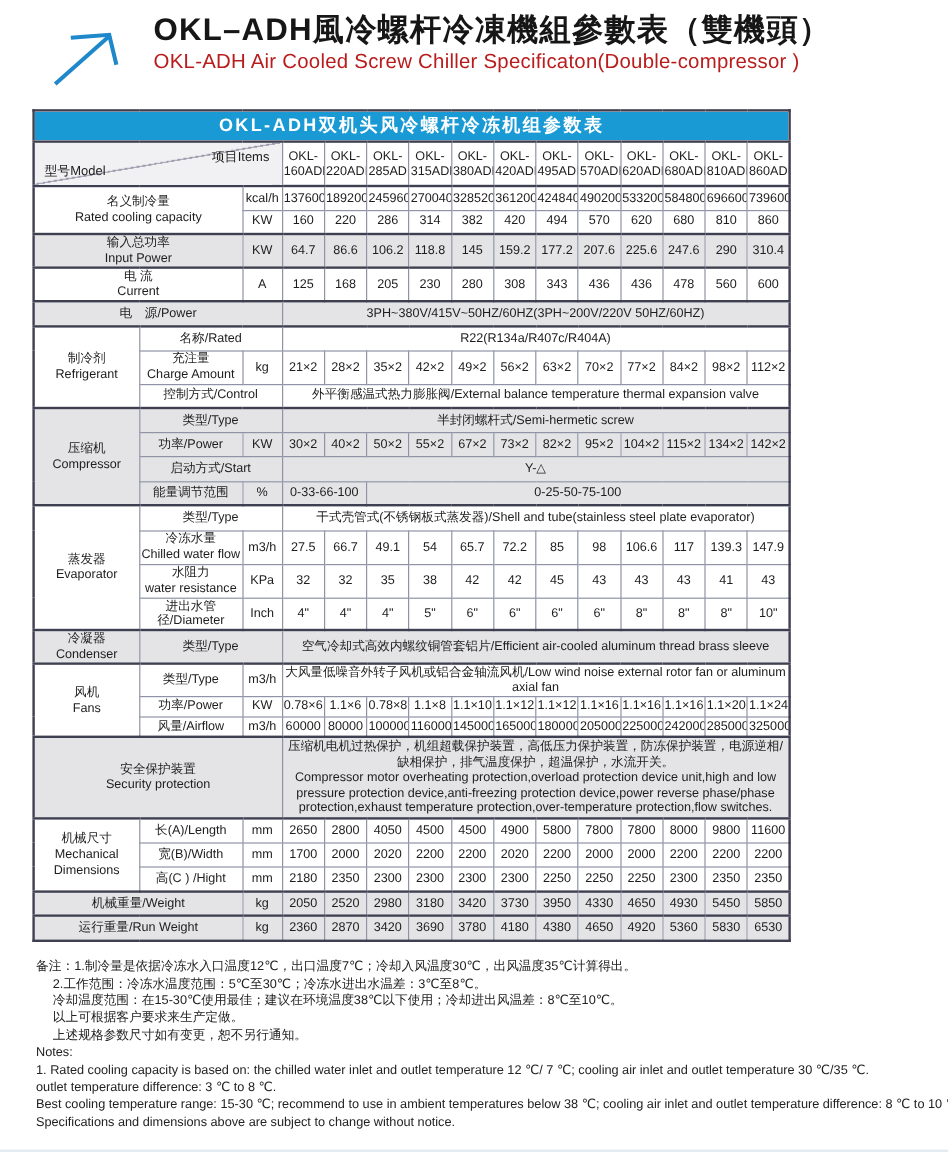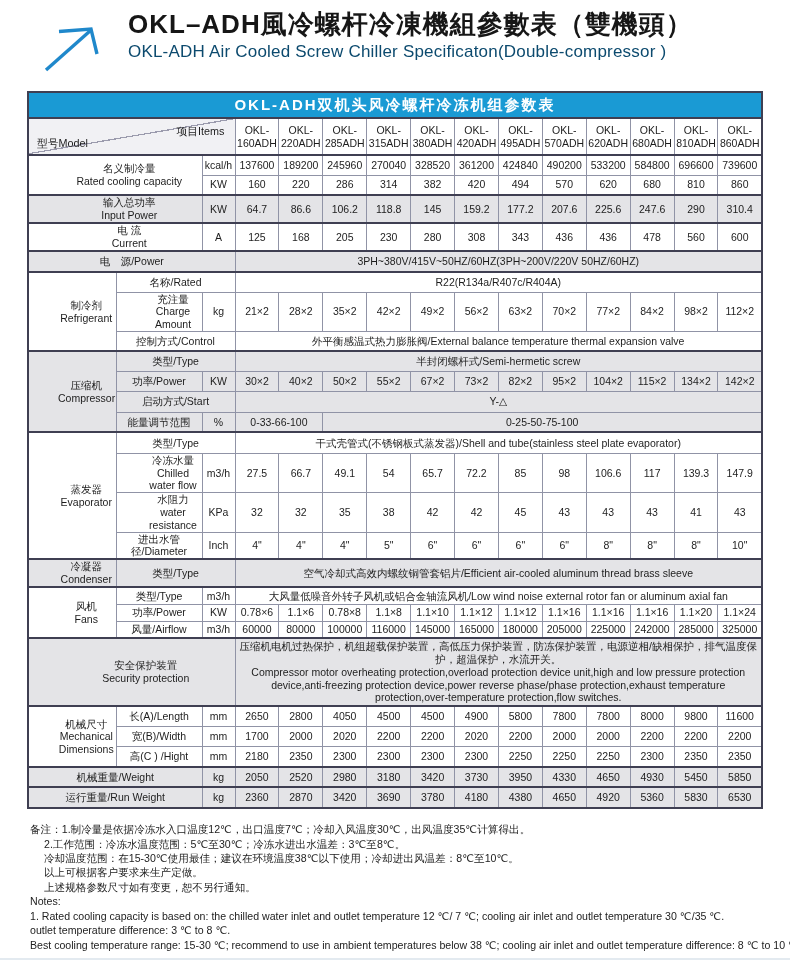--- a/index.html
+++ b/index.html
@@ -5,38 +5,38 @@
   html,body{margin:0;padding:0;}
   body{
     width:790px;height:963px;background:#ffffff;position:relative;overflow:hidden;
     font-family:"Liberation Sans","DejaVu Sans",sans-serif;color:#1d1d1d;
   }
   
   .hdr{display:flex;align-items:flex-start;padding:10px 0 0 38px;}
   .hdr .arrow{flex:0 0 auto;margin-top:6px;}
   .hdr .titles{margin-left:14px;}
   .title-zh{font-size:26px;font-weight:bold;color:#161616;letter-spacing:1px;line-height:1.15;}
-  .title-en{font-size:17px;color:#0c4a6e;margin-top:2px;letter-spacing:0.2px;}
+  .title-en{font-size:17px;color:#b91c1c;margin-top:2px;letter-spacing:0.2px;}
   
   table.spec{
-    border-collapse:collapse;table-layout:fixed;width:736px;margin:13px 0 4px 27px;
+    border-collapse:collapse;table-layout:fixed;width:632px;margin:13px 0 4px 27px;
     border:2px solid #3f3f52;
   }
   .spec th,.spec td{
     border:1px solid #9093a6;padding:0 1px;text-align:center;vertical-align:middle;
     font-weight:normal;font-size:10.5px;line-height:1.22;overflow:hidden;color:#1d1d1d;
   }
   tr.sep > th, tr.sep > td{border-top:2px solid #3f3f52;}
   tr.bg-g > th, tr.bg-g > td{background:#e4e4e7;}
   tr.bg-w > th, tr.bg-w > td{background:#ffffff;}
   tr.banner-row > td{
     background:#1a9ad4;color:#ffffff;font-size:15px;font-weight:bold;height:24px;
     letter-spacing:2px;border:1px solid #1a9ad4;
   }
-  .lbl2 span{display:block;padding-left:28px;}
+  .lbl2 span{display:block;}
   .model-cell{white-space:pre-line;font-size:10.6px;line-height:1.25;}
   .corner{
     position:relative;background-color:#f1f1f4;
     background-image:linear-gradient(to bottom right,transparent calc(50% - 1px),#9b9bad calc(50% - 1px),#9b9bad calc(50% + 0.2px),transparent calc(50% + 0.2px));
   }
   .corner .c-model{position:absolute;left:8px;top:52%;font-size:10.8px;}
   .corner .c-items{position:absolute;right:10px;top:16%;font-size:10.8px;}
   .sec-txt{text-align:left;padding:3px 7px;font-size:10.3px;line-height:1.32;}
   .sec-txt .blk{display:block;}
   
@@ -480,15 +480,16 @@
 <div class="notes">
   <div class="line">备注：1.制冷量是依据冷冻水入口温度12℃，出口温度7℃；冷却入风温度30℃，出风温度35℃计算得出。</div>
   <div class="line indent">2.工作范围：冷冻水温度范围：5℃至30℃；冷冻水进出水温差：3℃至8℃。</div>
   <div class="line indent">冷却温度范围：在15-30℃使用最佳；建议在环境温度38℃以下使用；冷却进出风温差：8℃至10℃。</div>
   <div class="line indent">以上可根据客户要求来生产定做。</div>
   <div class="line indent">上述规格参数尺寸如有变更，恕不另行通知。</div>
   <div class="line">Notes:</div>
   <div class="line">1. Rated cooling capacity is based on: the chilled water inlet and outlet temperature 12 ℃/ 7 ℃; cooling air inlet and outlet temperature 30 ℃/35 ℃.</div>
   <div class="line">outlet temperature difference: 3 ℃ to 8 ℃.</div>
   <div class="line">Best cooling temperature range: 15-30 ℃; recommend to use in ambient temperatures below 38 ℃; cooling air inlet and outlet temperature difference: 8 ℃ to 10 ℃.</div>
+  <div class="line">Specifications and dimensions above are subject to change without notice.</div>
 </div>
 
 <div class="bottom-rule"></div>
 
 </body></html>

